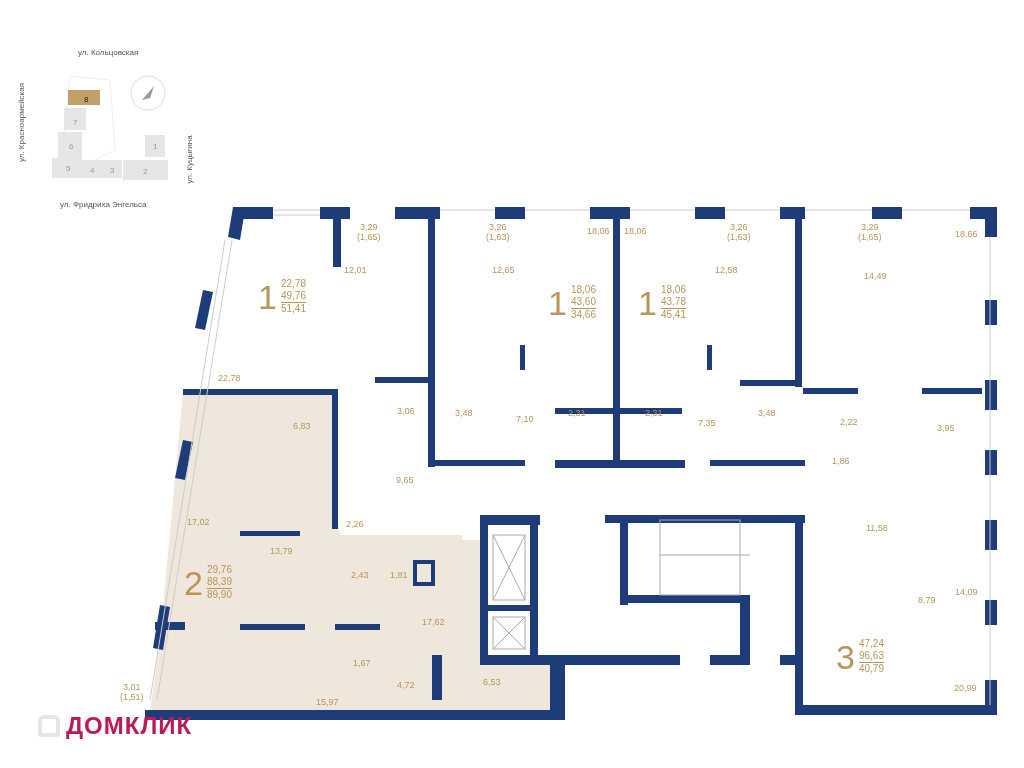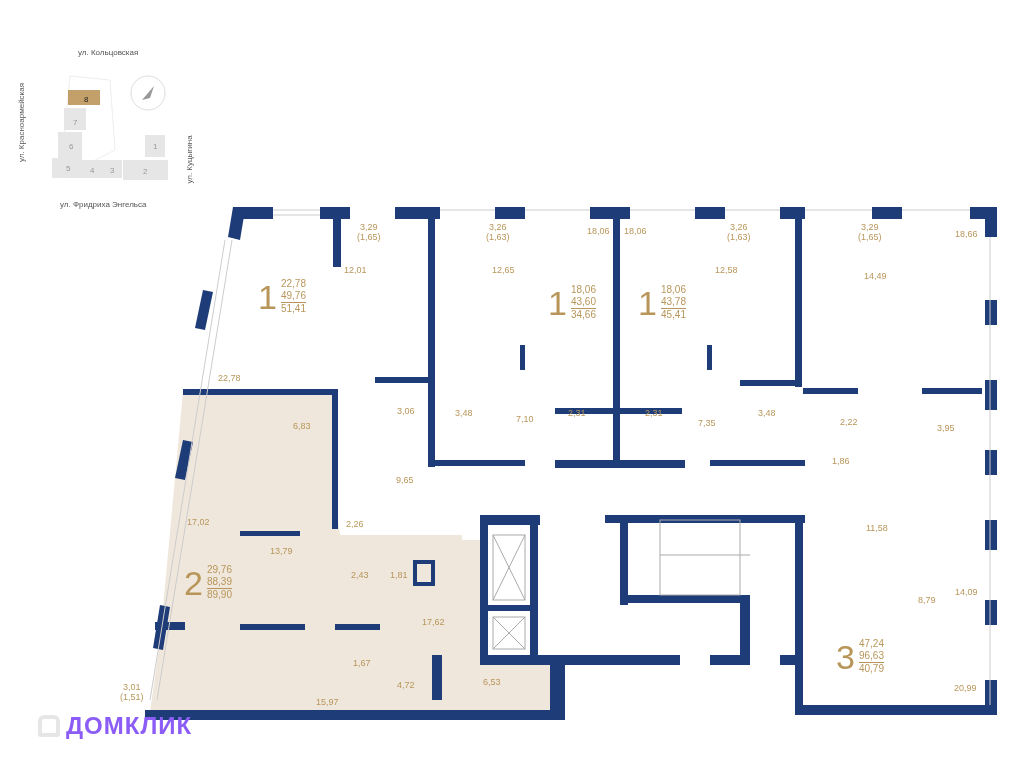--- a/index.html
+++ b/index.html
@@ -5,21 +5,21 @@
   html,body{margin:0;padding:0;background:#ffffff;}
   body{width:1024px;height:768px;position:relative;overflow:hidden;font-family:"Liberation Sans",sans-serif;}
   .abs{position:absolute;}
   .lbl{position:absolute;color:#b8965a;font-size:9px;line-height:10px;text-align:center;white-space:nowrap;}
   .street{position:absolute;color:#555;font-size:8px;white-space:nowrap;}
   .apt{position:absolute;color:#b8965a;display:flex;align-items:center;gap:4px;}
   .apt .rooms{font-size:34px;line-height:34px;font-weight:300;}
   .apt .areas{display:flex;flex-direction:column;font-size:10px;line-height:12px;}
   .apt .areas .mid{border-bottom:1px solid #b8965a;}
   svg{position:absolute;left:0;top:0;}
-  .wm{position:absolute;left:38px;top:712px;color:#8b5cf6;font-size:24px;font-weight:bold;letter-spacing:1px;display:flex;align-items:center;gap:6px;}
+  .wm{position:absolute;left:38px;top:712px;color:#be185d;font-size:24px;font-weight:bold;letter-spacing:1px;display:flex;align-items:center;gap:6px;}
 </style>
 </head>
 <body>
 
 <div>
   <div class="street" style="left:78px;top:48px;">ул. Кольцовская</div>
   <div class="street" style="left:-18px;top:118px;transform:rotate(-90deg);">ул. Красноармейская</div>
   <div class="street" style="left:165px;top:155px;transform:rotate(-90deg);">ул. Куцыгина</div>
   <div class="street" style="left:60px;top:200px;">ул. Фридриха Энгельса</div>
   <svg width="220" height="220">

